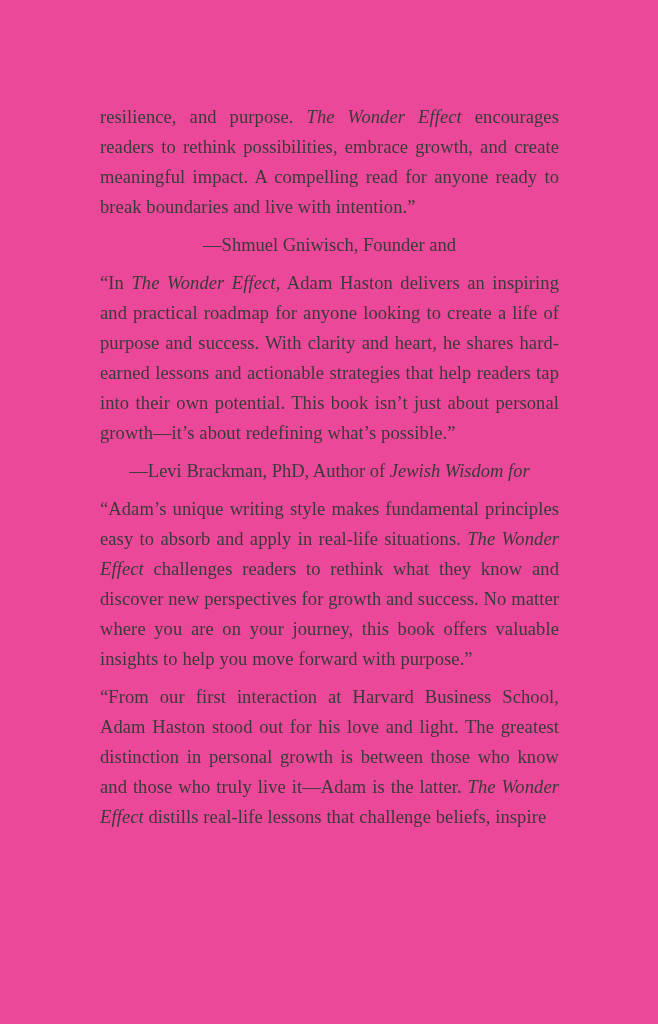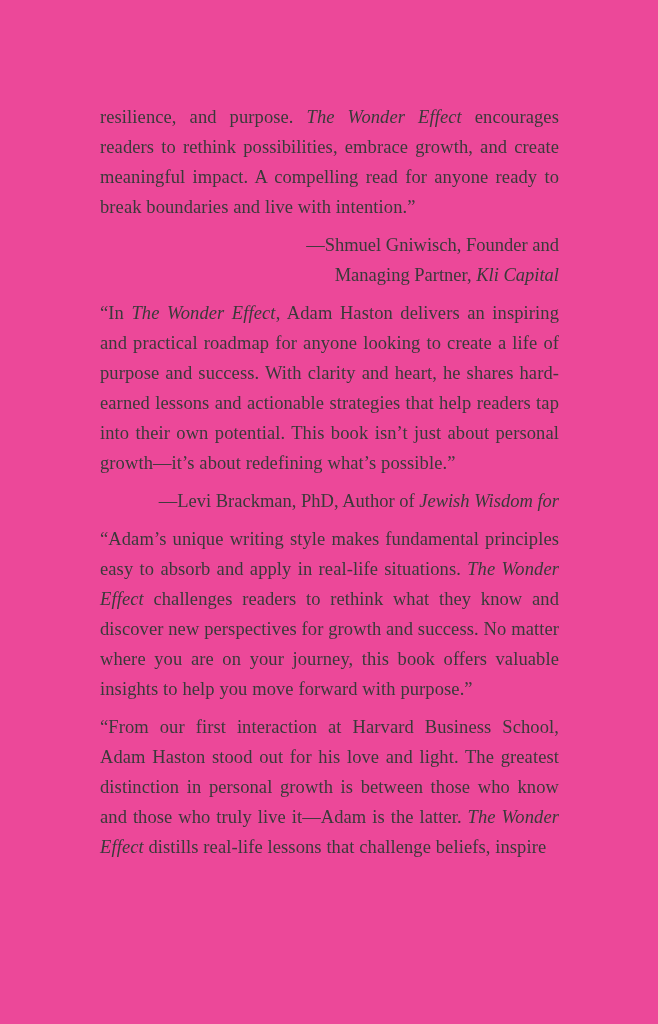--- a/index.html
+++ b/index.html
@@ -28,36 +28,35 @@
     margin: 0 0 8px 0;
   }
   .quote {
     text-align: justify;
     letter-spacing: 0.1px;
   }
   .attribution {
     text-align: right;
   }
   .attr-line {
-    text-align: right;
+    text-align: center;
     white-space: nowrap;
   }
   .it {
     font-style: italic;
   }
 </style>
 </head>
 <body>
 
 <main class="page">
   <div>
       <div class="block quote"><span>resilience, and purpose. </span><span class="it">The Wonder Effect</span><span> encourages readers to rethink possibilities, embrace growth, and create meaningful impact. A compelling read for anyone ready to break boundaries and live with intention.”</span></div>
       <div class="block attribution">
         <div class="attr-line"><span>—Shmuel Gniwisch, Founder and</span></div>
-        <div class="attr-line"><span>Managing Partner, </span><span class="it">Kli Capital</span></div>
       </div>
       <div class="block quote"><span>“In </span><span class="it">The Wonder Effect</span><span>, Adam Haston delivers an inspiring and practical roadmap for anyone looking to create a life of purpose and success. With clarity and heart, he shares hard-earned lessons and actionable strategies that help readers tap into their own potential. This book isn’t just about personal growth—it’s about redefining what’s possible.”</span></div>
       <div class="block attribution">
         <div class="attr-line"><span>—Levi Brackman, PhD, Author of </span><span class="it">Jewish Wisdom for</span></div>
       </div>
       <div class="block quote"><span>“Adam’s unique writing style makes fundamental principles easy to absorb and apply in real-life situations. </span><span class="it">The Wonder Effect</span><span> challenges readers to rethink what they know and discover new perspectives for growth and success. No matter where you are on your journey, this book offers valuable insights to help you move forward with purpose.”</span></div>
       <div class="block quote"><span>“From our first interaction at Harvard Business School, Adam Haston stood out for his love and light. The greatest distinction in personal growth is between those who know and those who truly live it—Adam is the latter. </span><span class="it">The Wonder Effect</span><span> distills real-life lessons that challenge beliefs, inspire</span></div>
     </div>
 </main>
 

